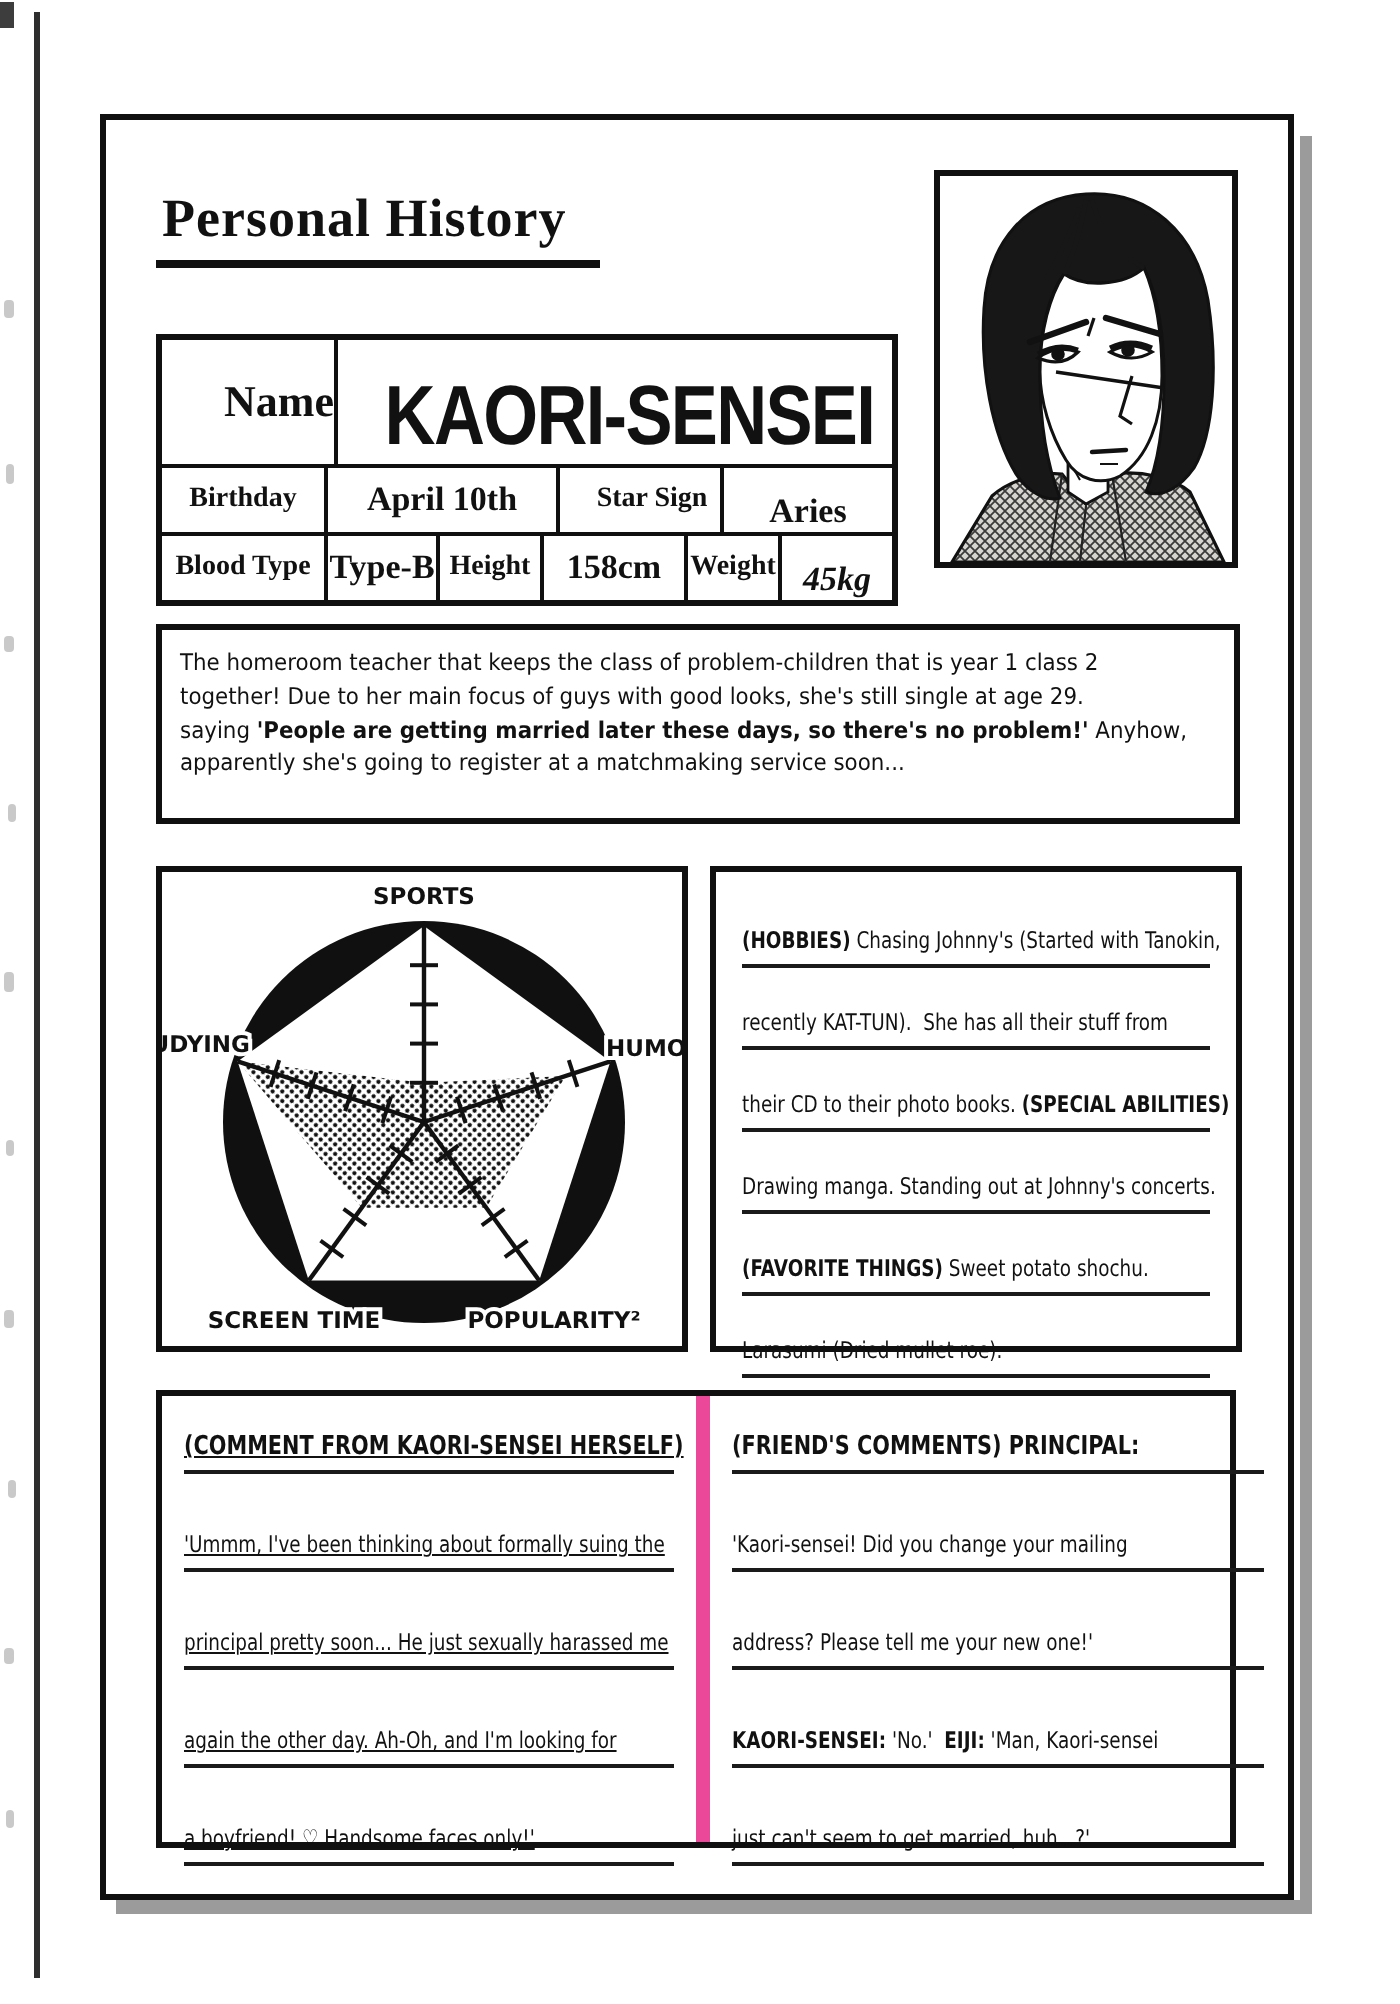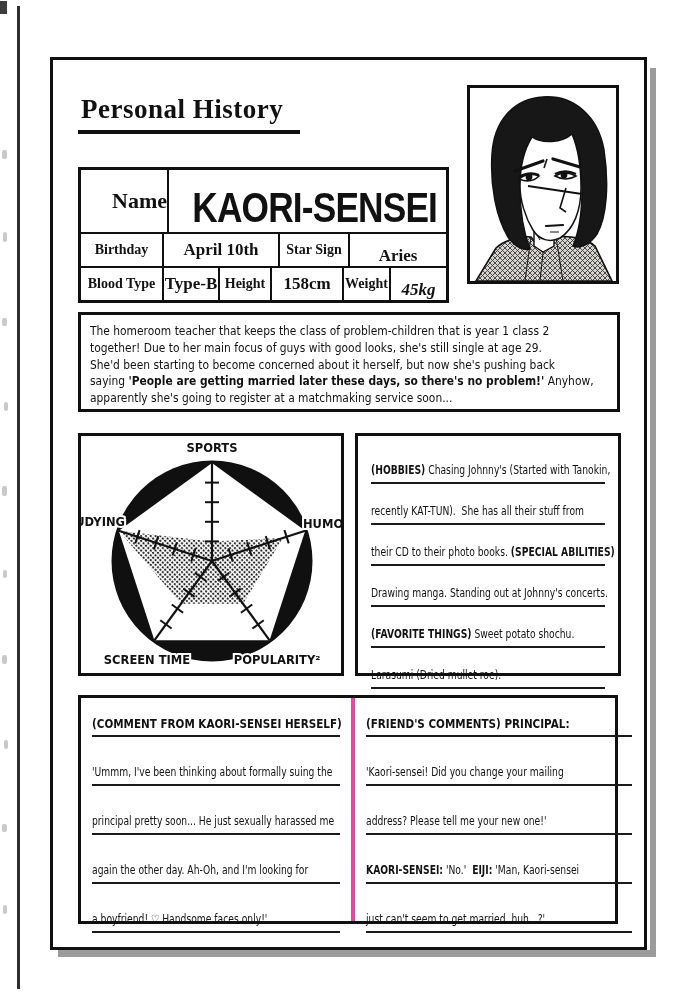--- a/index.html
+++ b/index.html
@@ -35,21 +35,21 @@
   .bio .squish{transform:scaleX(.93);}
   .b{font-weight:bold;}
   .bio{padding:8px 9px 0 9px;}
   .bio-line{height:16.8px;}
   
   .ruled{display:flex;align-items:flex-end;border-bottom:2px solid #1a1a1a;padding-bottom:3px;overflow:visible;}
   .h-line{height:36px;font-size:11.5px;}
   .c-head{height:34px;font-size:13px;}
   .c-line{height:44px;font-size:11.5px;}
   .cols{display:flex;}
-  .col-l{border-right:4px solid #ec4899;}
+  .col-l{border-right:7px solid #ec4899;text-decoration:underline;}
   .col-pad{padding:0 11px;}
   svg text{font-family:"DejaVu Sans",sans-serif;}
 </style>
 </head>
 <body>
 
 <div class="abs spine" style="left:17px;top:6px;width:3px;height:983px;"></div>
 <div class="abs speck" style="left:0;top:1px;width:7px;height:13px;"></div>
 <div class="abs smudge" style="left:2px;top:150px;width:5px;height:9px;"></div>
 <div class="abs smudge" style="left:3px;top:232px;width:4px;height:10px;"></div>
@@ -114,37 +114,36 @@
 <div class="abs ptable" style="left:78px;top:167px;width:371px;height:136px;">
   <div class="prow" style="height:64px;padding-left:31px;">
     <div class="pcell lab-lg" style="width:81px;">Name</div>
     <div class="pcell" style="flex:1;">
       <span class="bigname">KAORI-SENSEI</span>
     </div>
   </div>
   <div class="prow" style="height:33px;">
     <div class="pcell lab-sm" style="width:81px;">Birthday</div>
     <div class="pcell val" style="width:114px;">April 10th</div>
-    <div class="pcell lab-sm" style="width:68px;">Star Sign</div>
+    <div class="pcell lab-sm" style="width:68px;padding-left:12px;">Star Sign</div>
     <div class="pcell val" style="flex:1;">Aries</div>
   </div>
   <div class="prow" style="height:33px;">
     <div class="pcell lab-sm" style="width:81px;">Blood Type</div>
     <div class="pcell val" style="width:54px;">Type-B</div>
     <div class="pcell lab-sm" style="width:50px;">Height</div>
     <div class="pcell val" style="width:70px;">158cm</div>
     <div class="pcell lab-sm" style="width:45px;">Weight</div>
     <div class="pcell val" style="flex:1;font-style:italic;">45kg</div>
   </div>
 </div>
 
 <div class="abs box bio comic" style="left:78px;top:312px;width:542px;height:100px;">
   <div class="bio-line"><span class="squish"><span>The homeroom teacher that keeps the class of problem-children that is year 1 class 2</span></span></div>
   <div class="bio-line"><span class="squish"><span>together! Due to her main focus of guys with good looks, she's still single at age 29.</span></span></div>
-  <div class="bio-line"><span class="squish"><span>She'd been starting to become concerned about it herself, but now she's pushing back</span></span></div>
   <div class="bio-line"><span class="squish"><span>saying </span><span class="b">'People are getting married later these days, so there's no problem!'</span><span> Anyhow,</span></span></div>
   <div class="bio-line"><span class="squish"><span>apparently she's going to register at a matchmaking service soon...</span></span></div>
 </div>
 
 <div class="abs box" style="left:78px;top:433px;width:266px;height:243px;">
   <svg id="radar-svg" width="260" height="237" viewBox="0 0 260 237">
       <defs>
         <pattern id="halftone" width="3.4" height="3.4" patternUnits="userSpaceOnUse" patternTransform="rotate(45)">
           <rect width="3.4" height="3.4" fill="#ffffff"></rect>
           <circle cx="1.1" cy="1.1" r="1.05" fill="#111"></circle>

